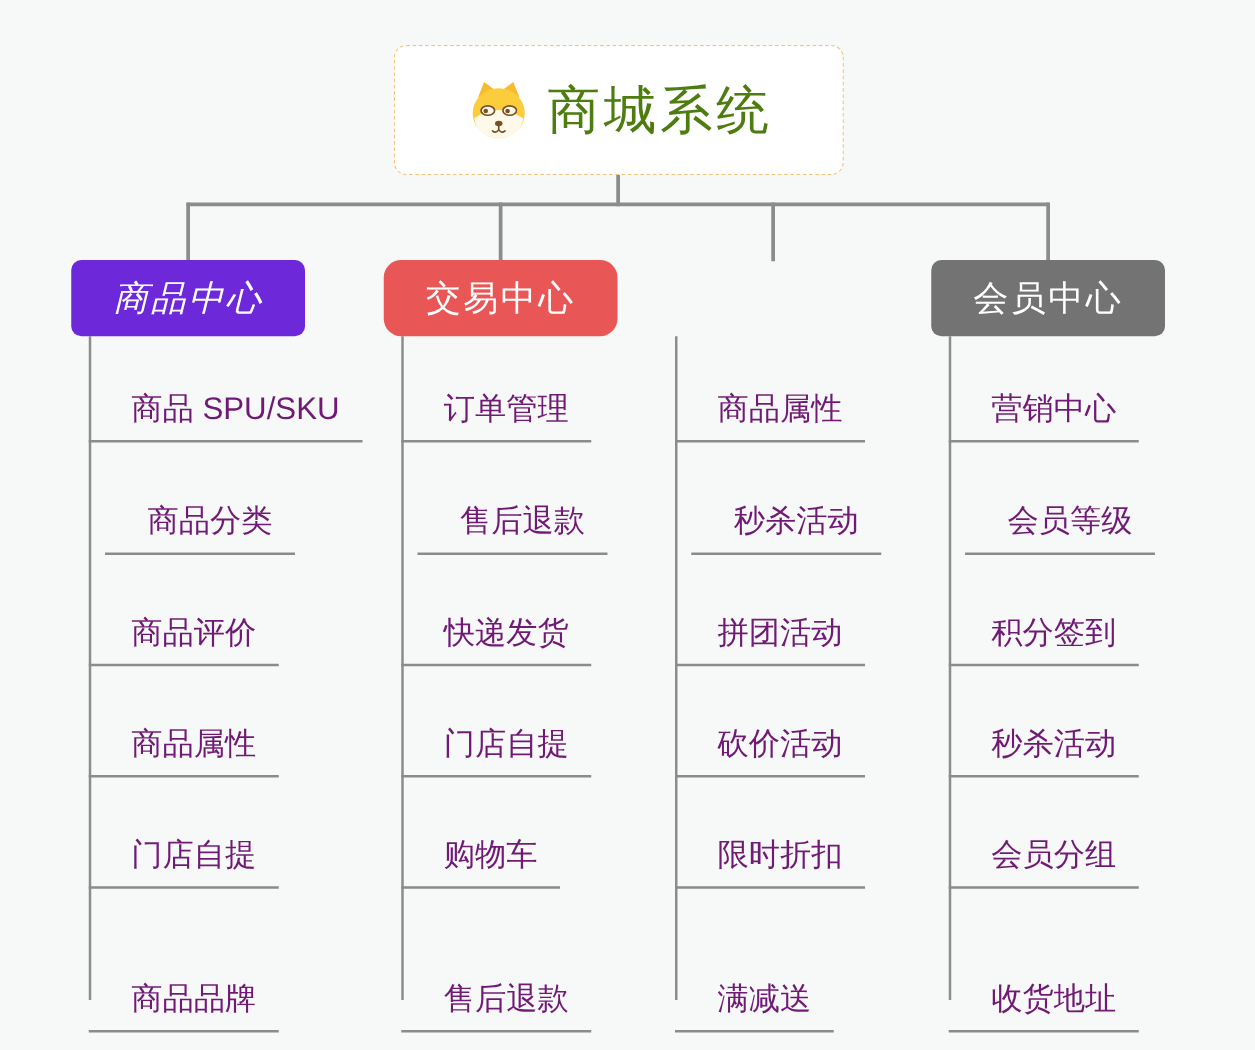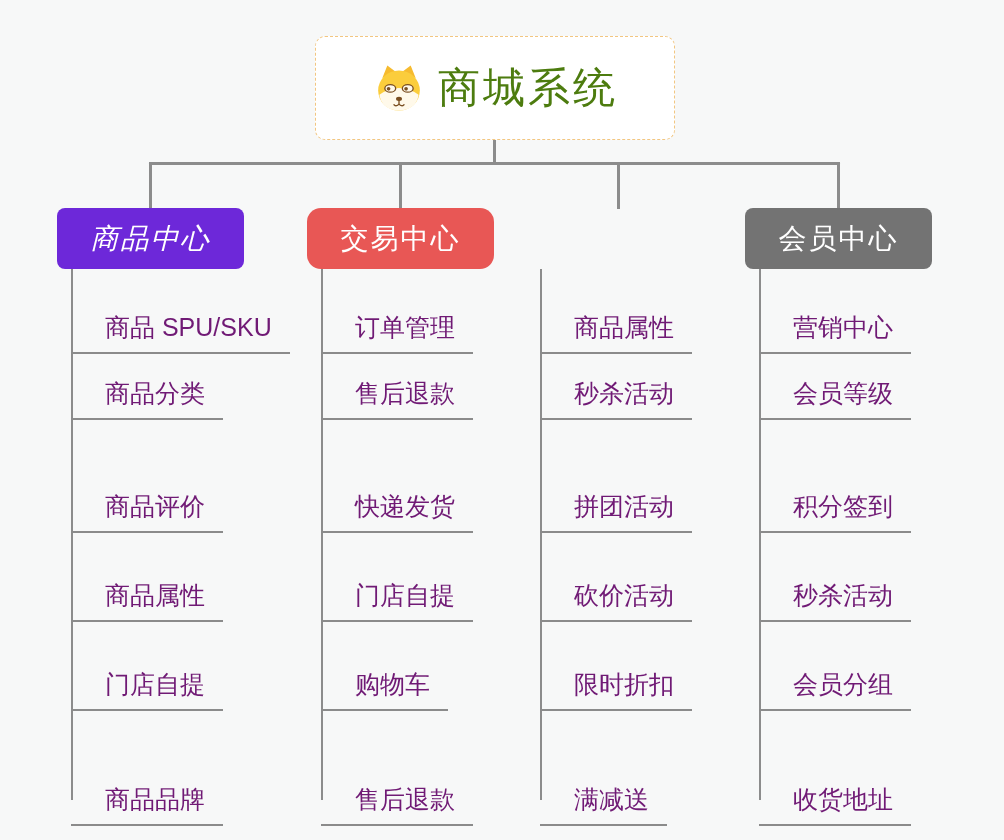--- a/index.html
+++ b/index.html
@@ -40,21 +40,21 @@
   .col{position:absolute;top:0;}
   .c1{left:71px;} .c2{left:321px;} .c3{left:540px;} .c4{left:759px;}
   .spine{position:absolute;left:0;top:269px;width:2px;height:531px;background:#8C8C8C;}
   .leaf{
     position:absolute;left:0;
     white-space:nowrap;width:max-content;
     font-size:25px;color:#701a75;line-height:30px;
     padding:0 18px 10px 34px;
     border-bottom:2px solid #8B8B8B;
   }
-  .r0{top:312px;} .r1{top:378px;} .r2{top:491px;}
+  .r0{top:312px;} .r1{top:402px;margin-left:13px;} .r2{top:491px;}
   .r3{top:580px;} .r4{top:669px;} .r5{top:784px;}
 </style>
 </head>
 <body>
 
 <div class="canvas">
 
   <div class="conn root-stem"></div>
   <div class="conn h-bar"></div>
   <div class="conn drop d1"></div>

